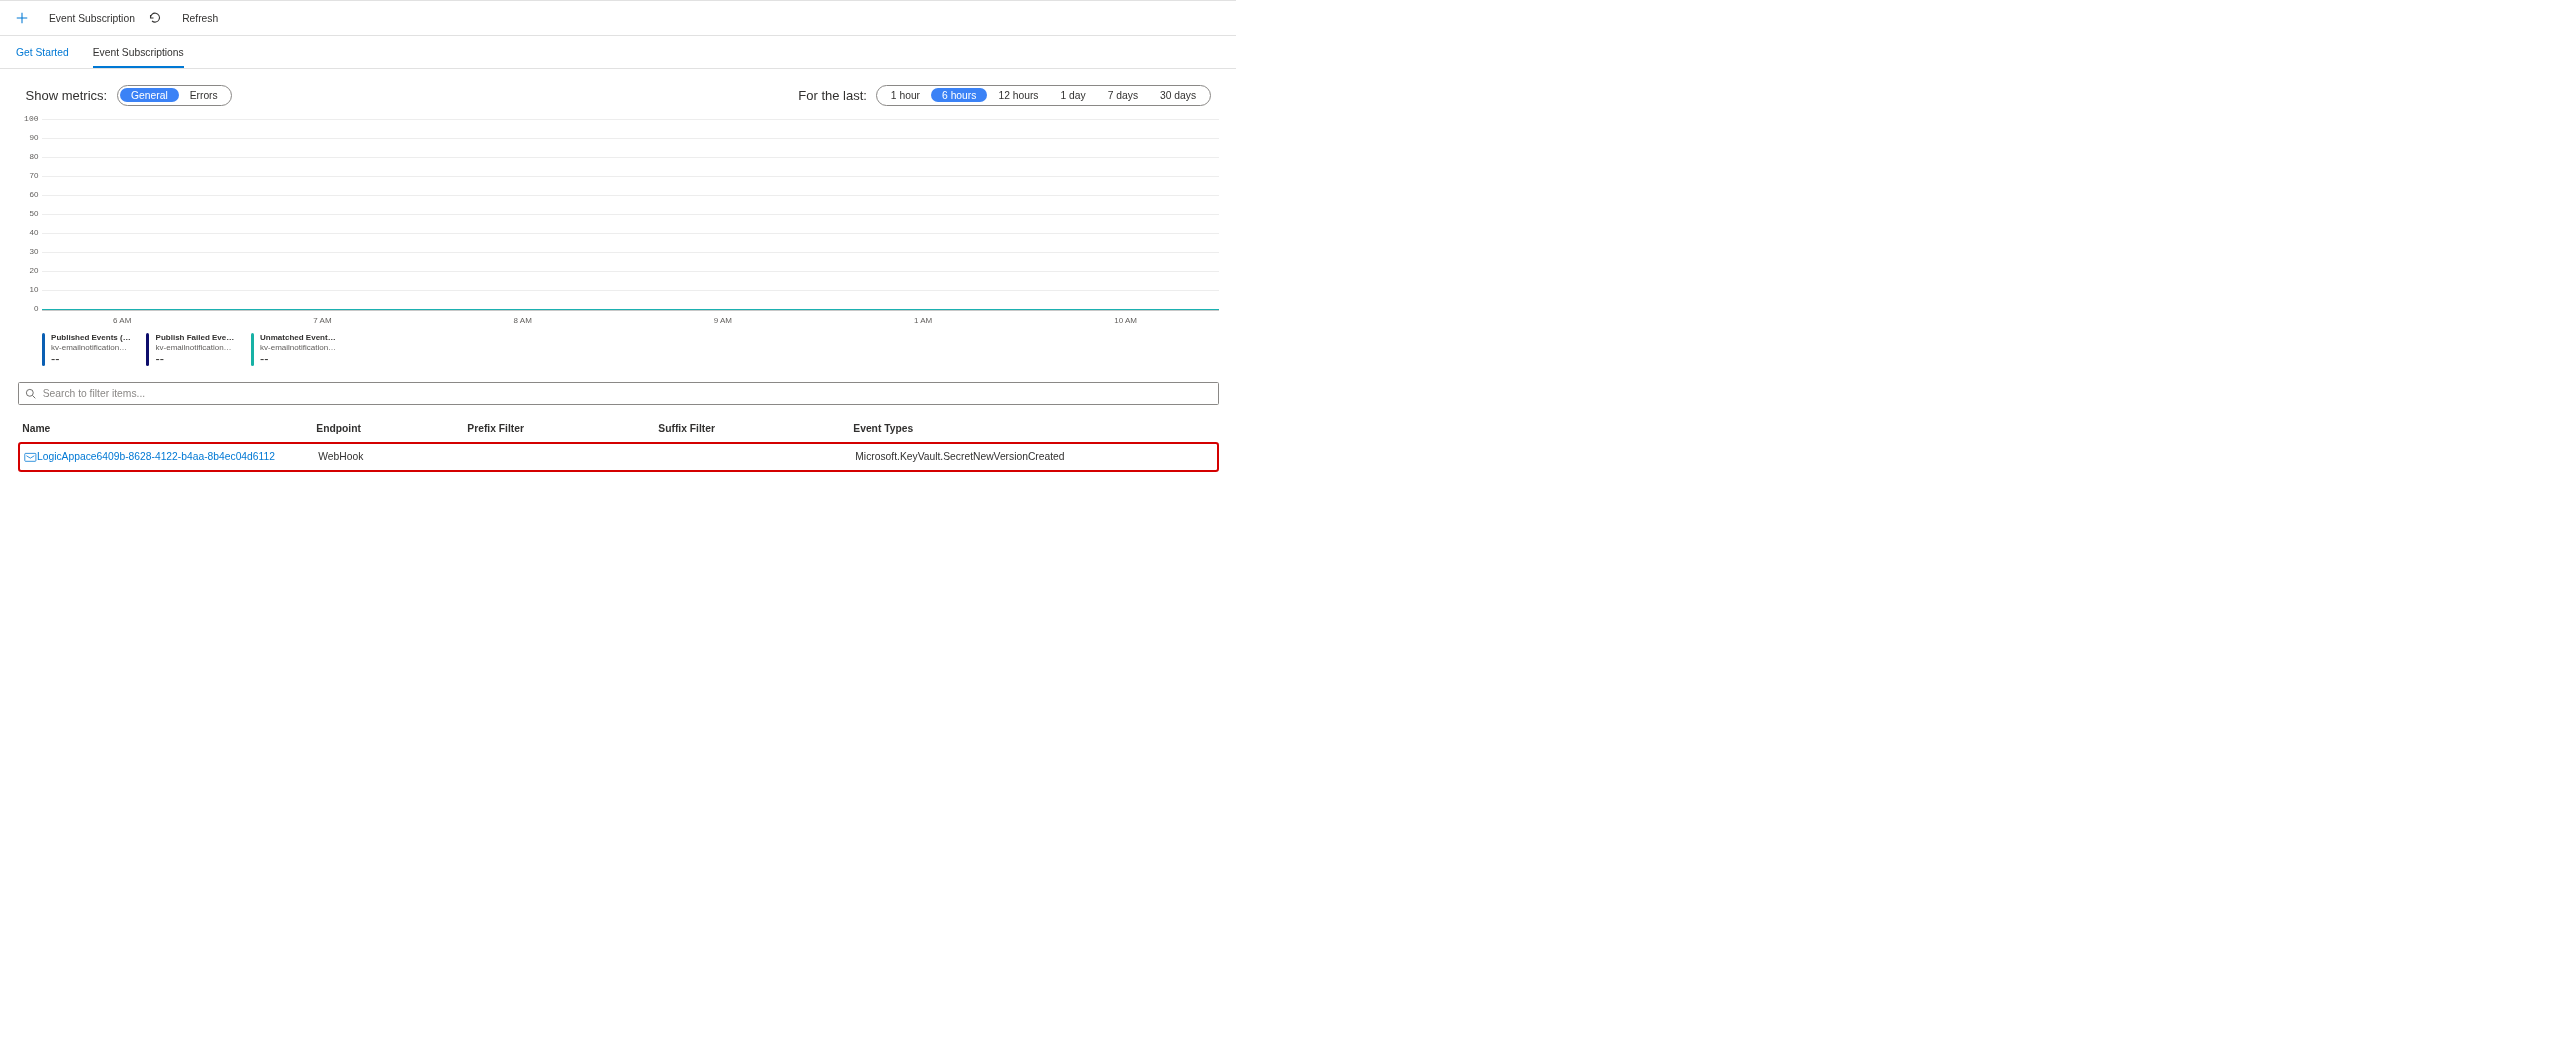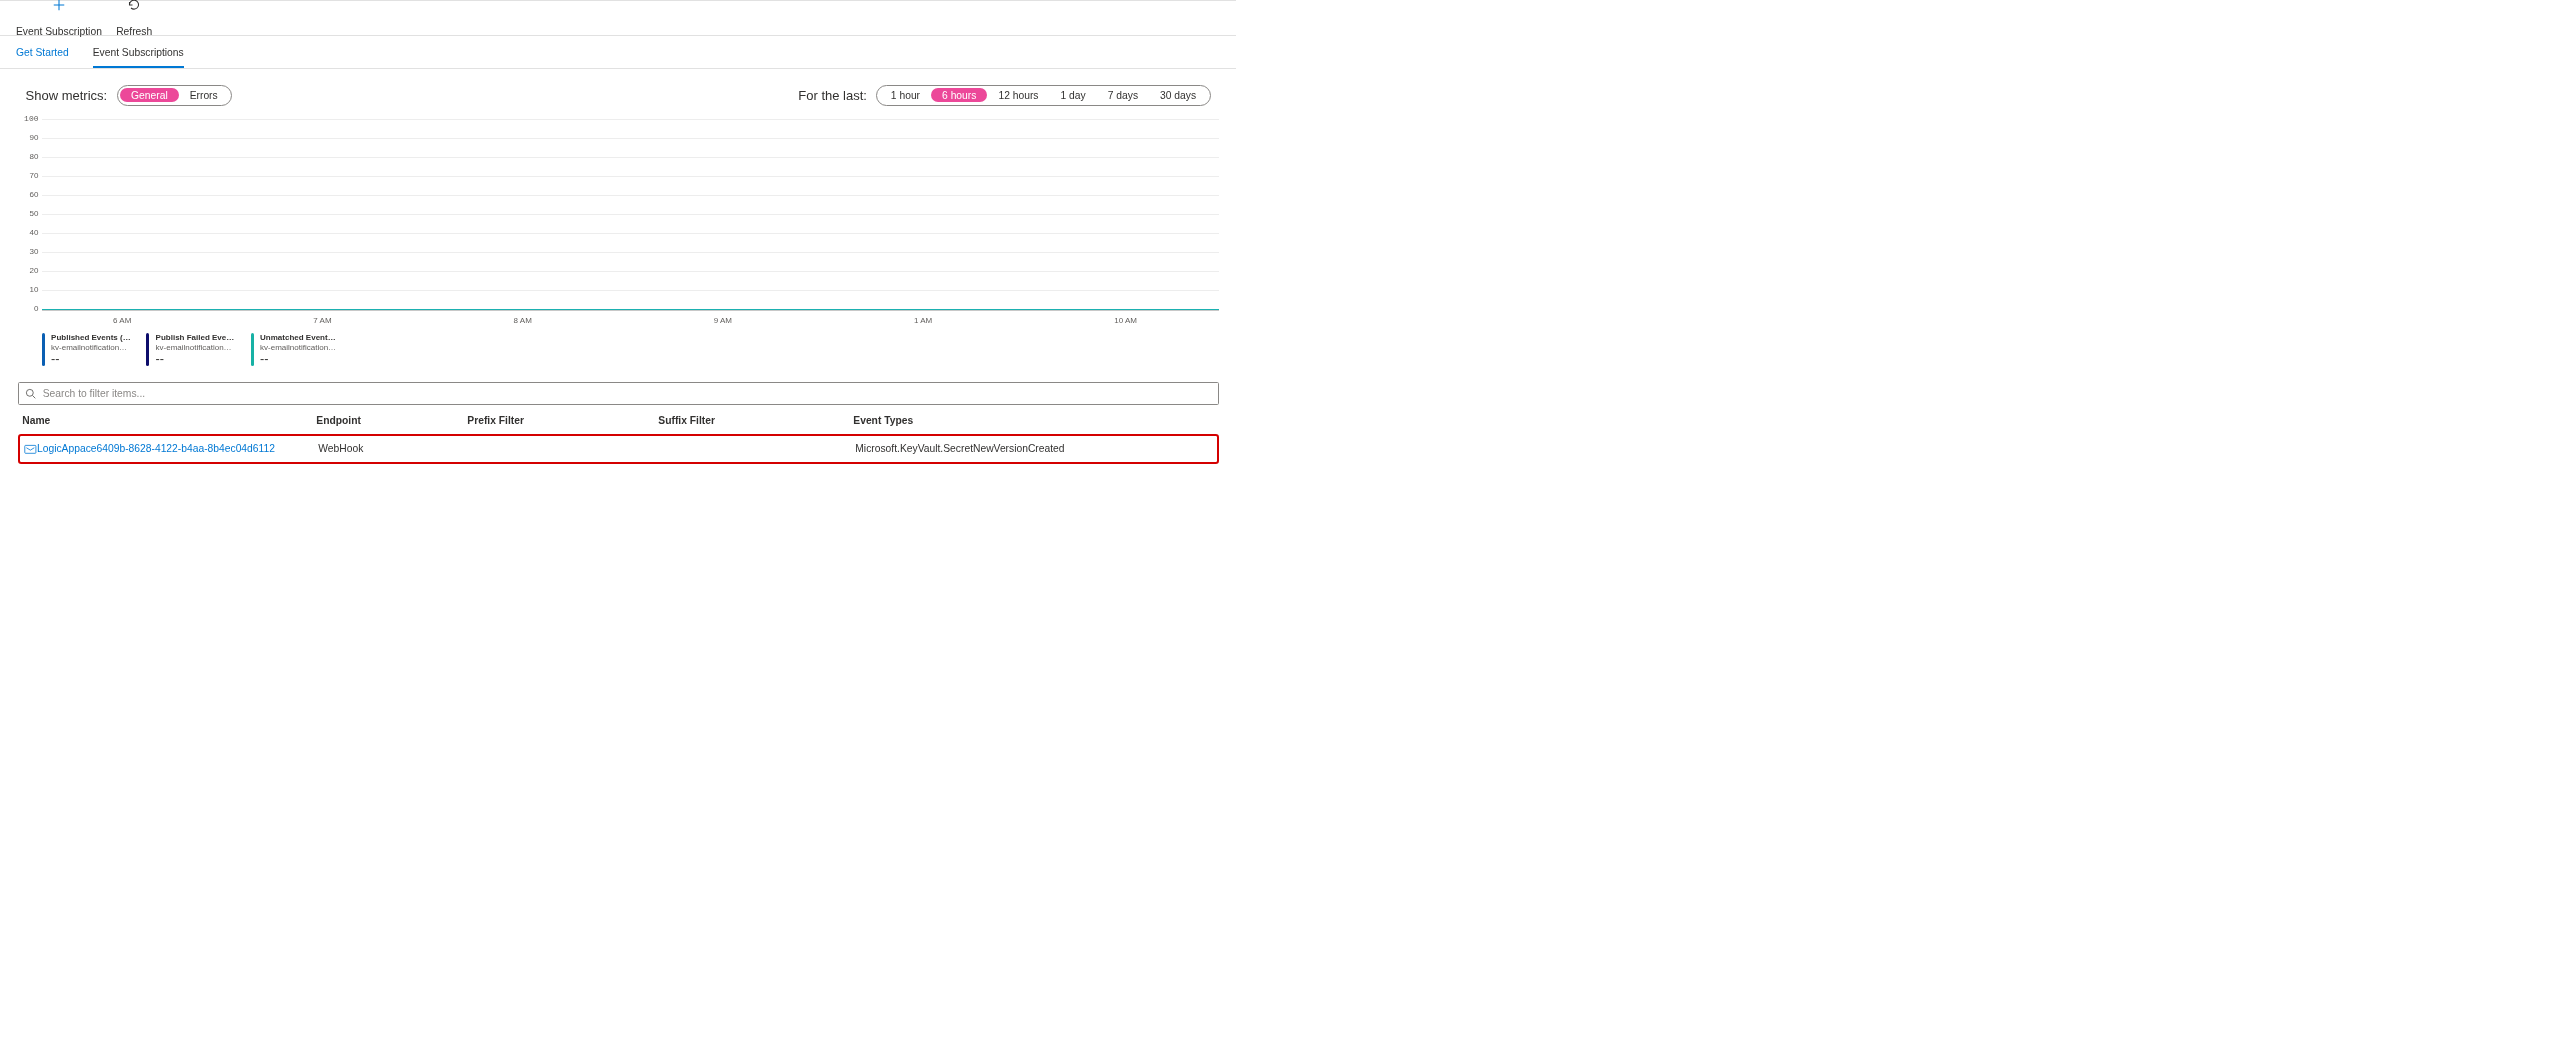--- a/index.html
+++ b/index.html
@@ -18,24 +18,23 @@
     align-items: center;
     gap: 14.3px;
     padding: 6.4px 16px;
     border-top: 0.8px solid #e1e1e1;
     border-bottom: 0.8px solid #e1e1e1;
     height: 36px;
   }
   .toolbar-btn {
     display: flex;
     align-items: center;
-    gap: 15px;
+    gap: 21px;
     color: #323130;
     cursor: pointer;
-    flex-direction: column;
   }
   .toolbar-btn svg { width: 12px; height: 12px; }
   .icon-plus { stroke: #0078d4; stroke-width: 1.4; fill: none; }
   .icon-refresh { stroke: #323130; stroke-width: 1.4; fill: none; }
 
   .tabs {
     display: flex;
     padding: 0 16px;
     border-bottom: 0.8px solid #e1e1e1;
     height: 33px;
@@ -72,21 +71,21 @@
     height: 20.7px;
   }
   .seg-item {
     padding: 1.6px 11px;
     border-radius: 9.5px;
     font-size: 10.3px;
     color: #323130;
     cursor: pointer;
   }
   .seg-item.active {
-    background: #ec4899;
+    background: #3b82f6;
     color: #fff;
     text-align: right;
   }
 
   
   .chart-wrap { position: relative; padding-left: 24px; }
   .chart {
     position: relative;
     height: 191px;
     border-bottom: 0.8px solid #c8c8c8;
@@ -142,21 +141,21 @@
   .search input {
     border: none;
     outline: none;
     flex: 1;
     font-size: 10.3px;
     color: #323130;
   }
   .search input::placeholder { color: #8a8886; }
 
   
-  .table { margin-top: 4px; }
+  .table { margin-top: 12px; }
   .thead, .trow { display: flex; align-items: center; }
   .thead { font-weight: 600; font-size: 10.3px; padding: 6.4px 4.8px; }
   .col-name { width: 294px; }
   .col-ep { width: 151px; }
   .col-pf { width: 191px; }
   .col-sf { width: 195px; }
   .col-et { flex: 1; }
   .trow {
     padding: 6.4px 4.8px;
     border: 2.4px solid #d40000;

